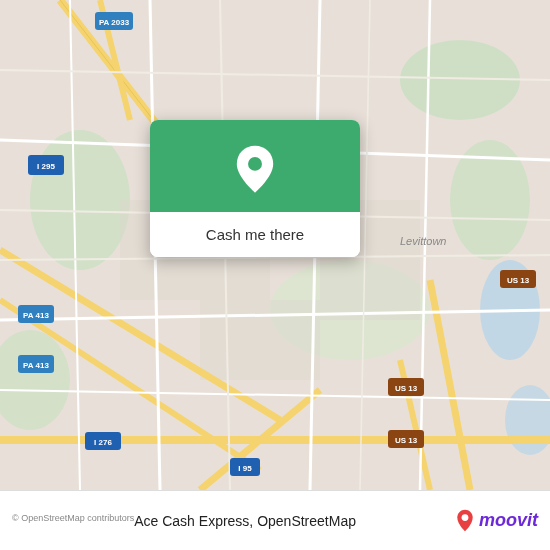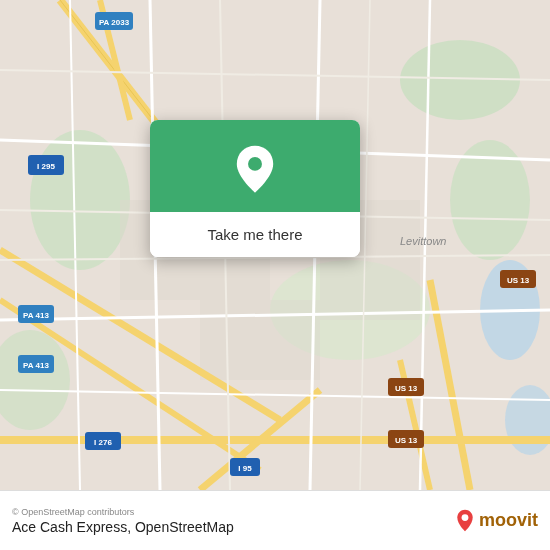--- a/index.html
+++ b/index.html
@@ -79,21 +79,21 @@
       background: white;
       border-top: 1px solid #ddd;
       display: flex;
       align-items: center;
       padding: 0 12px;
       justify-content: space-between;
     }
 
     .bottom-left {
       display: flex;
-      flex-direction: column;
+      flex-direction: row;
     }
 
     .attribution {
       font-size: 9px;
       color: #888;
       margin-bottom: 2px;
     }
 
     .location-name {
       font-size: 14px;
@@ -108,21 +108,22 @@
     }
 
     .moovit-pin {
       width: 20px;
       height: 24px;
     }
 
     .moovit-text {
       font-size: 18px;
       font-weight: bold;
-      color: #a16207;
+      color: #6d28d9;
+      font-style: italic;
     }
   </style>
 </head>
 <body>
 
 <div id="map-container">
 
   <svg class="map-roads" viewBox="0 0 550 490" xmlns="http://www.w3.org/2000/svg">
 
     <rect width="550" height="490" fill="#e8e0d8"></rect>
@@ -199,21 +200,21 @@
   <div id="popup-card">
     <div class="popup-green-area">
 
       <svg class="location-pin" viewBox="0 0 52 60" xmlns="http://www.w3.org/2000/svg">
 
         <path d="M26 2 C14 2 5 11 5 23 C5 38 26 56 26 56 C26 56 47 38 47 23 C47 11 38 2 26 2 Z" fill="white" stroke="rgba(255,255,255,0.3)" stroke-width="0"></path>
 
         <circle cx="26" cy="23" r="8" fill="#3dab6e"></circle>
       </svg>
     </div>
-    <button class="take-me-btn">Take me there</button>
+    <button class="take-me-btn">Cash me there</button>
   </div>
 </div>
 
 <div id="bottom-bar">
   <div class="bottom-left">
     <span class="attribution">© OpenStreetMap contributors</span>
     <span class="location-name">Ace Cash Express, OpenStreetMap</span>
   </div>
   <div class="moovit-logo">
 

